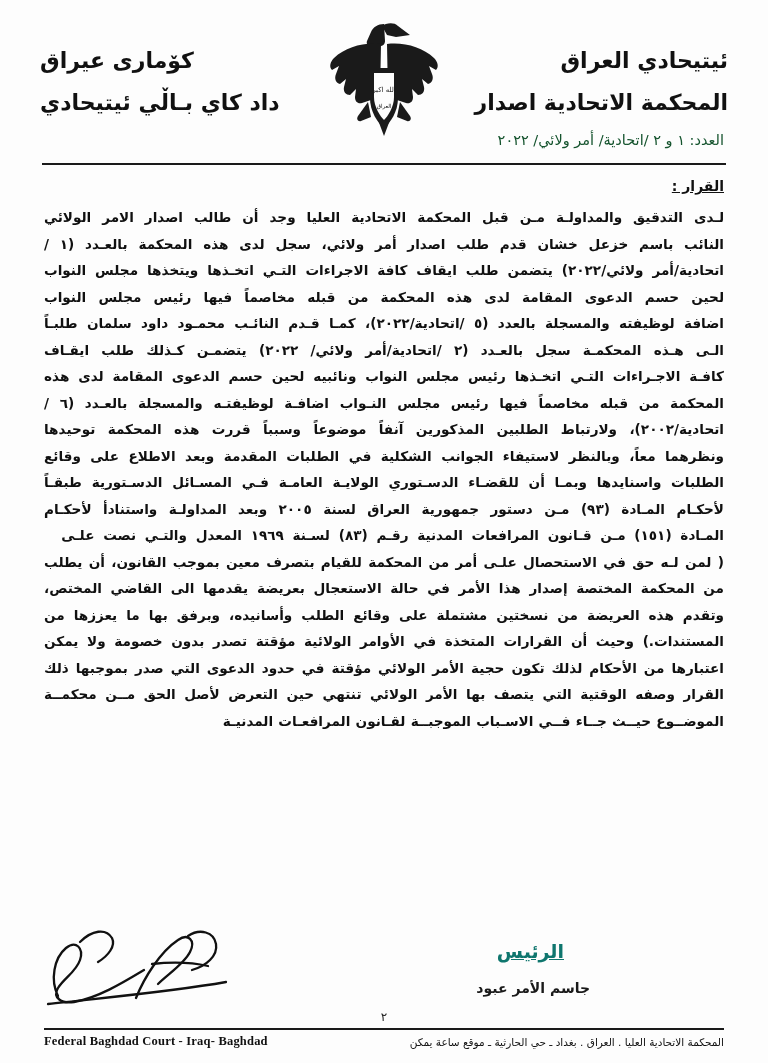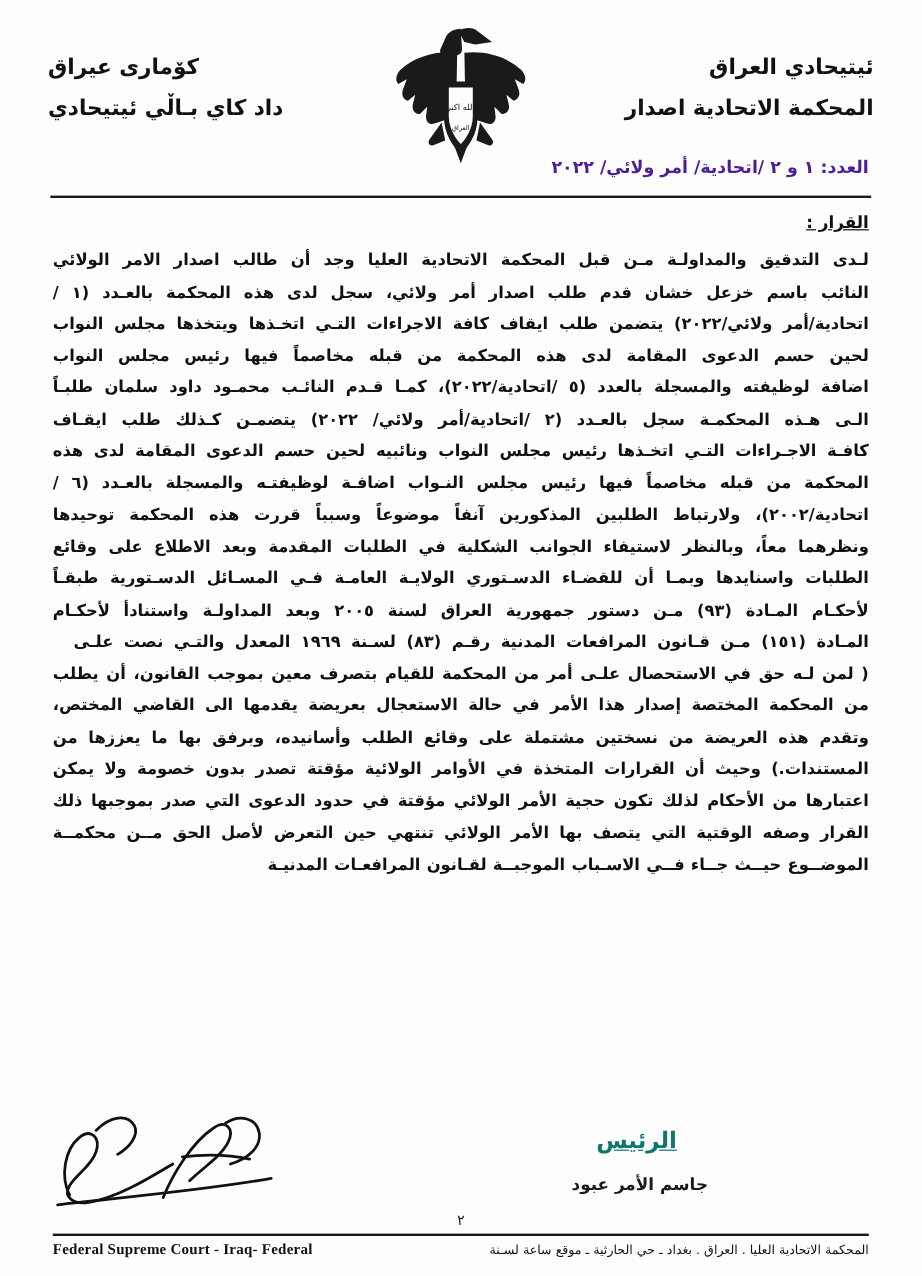--- a/index.html
+++ b/index.html
@@ -42,21 +42,21 @@
     direction: rtl;
   }
   .header-left {
     text-align: left;
     padding-top: 22px;
     width: 250px;
     direction: rtl;
   }
   .header-line {
     font-family: "DejaVu Sans", sans-serif;
-    font-size: 18px;
+    font-size: 22px;
     font-weight: bold;
     letter-spacing: 0.5px;
     color: #111;
     line-height: 1.9;
     white-space: nowrap;
   }
   .header-left .header-line {
     text-align: left;
   }
   .header-right .header-line {
@@ -73,22 +73,22 @@
   }
   .emblem svg { display: block; }
 
   
   .case-number {
     position: absolute;
     top: 132px;
     right: 44px;
     direction: rtl;
     font-size: 14.5px;
-    font-weight: bold;
-    color: #4c1d95;
+    font-weight: normal;
+    color: #14532d;
     letter-spacing: 0.3px;
   }
 
   
   .rule {
     position: absolute;
     left: 42px;
     right: 42px;
     top: 163px;
     height: 2px;
@@ -269,17 +269,17 @@
         </g>
       </svg>
     </div>
   </div>
 
   <div class="page-number">٢</div>
 
   <div class="footer-rule"></div>
 
   <div class="footer">
-    <div class="footer-en">Federal Supreme Court - Iraq- Federal</div>
-    <div class="footer-ar">المحكمة الاتحادية العليا . العراق . بغداد ـ حي الحارثية ـ موقع ساعة لسـنة</div>
+    <div class="footer-en">Federal Baghdad Court - Iraq- Baghdad</div>
+    <div class="footer-ar">المحكمة الاتحادية العليا . العراق . بغداد ـ حي الحارثية ـ موقع ساعة يمكن</div>
   </div>
 
 </div>
 
 </body></html>

